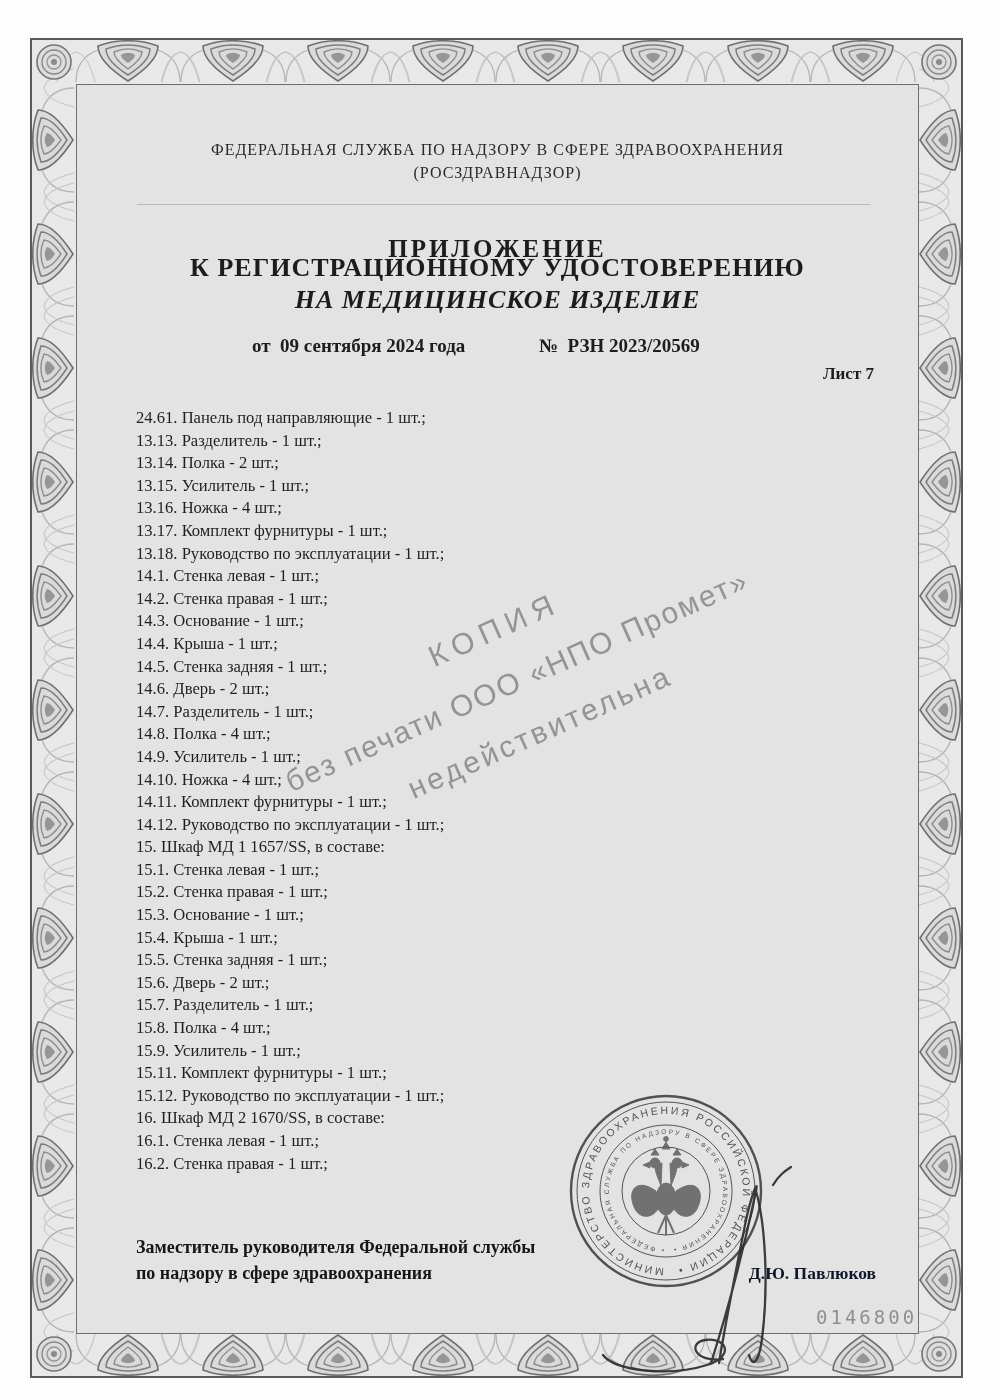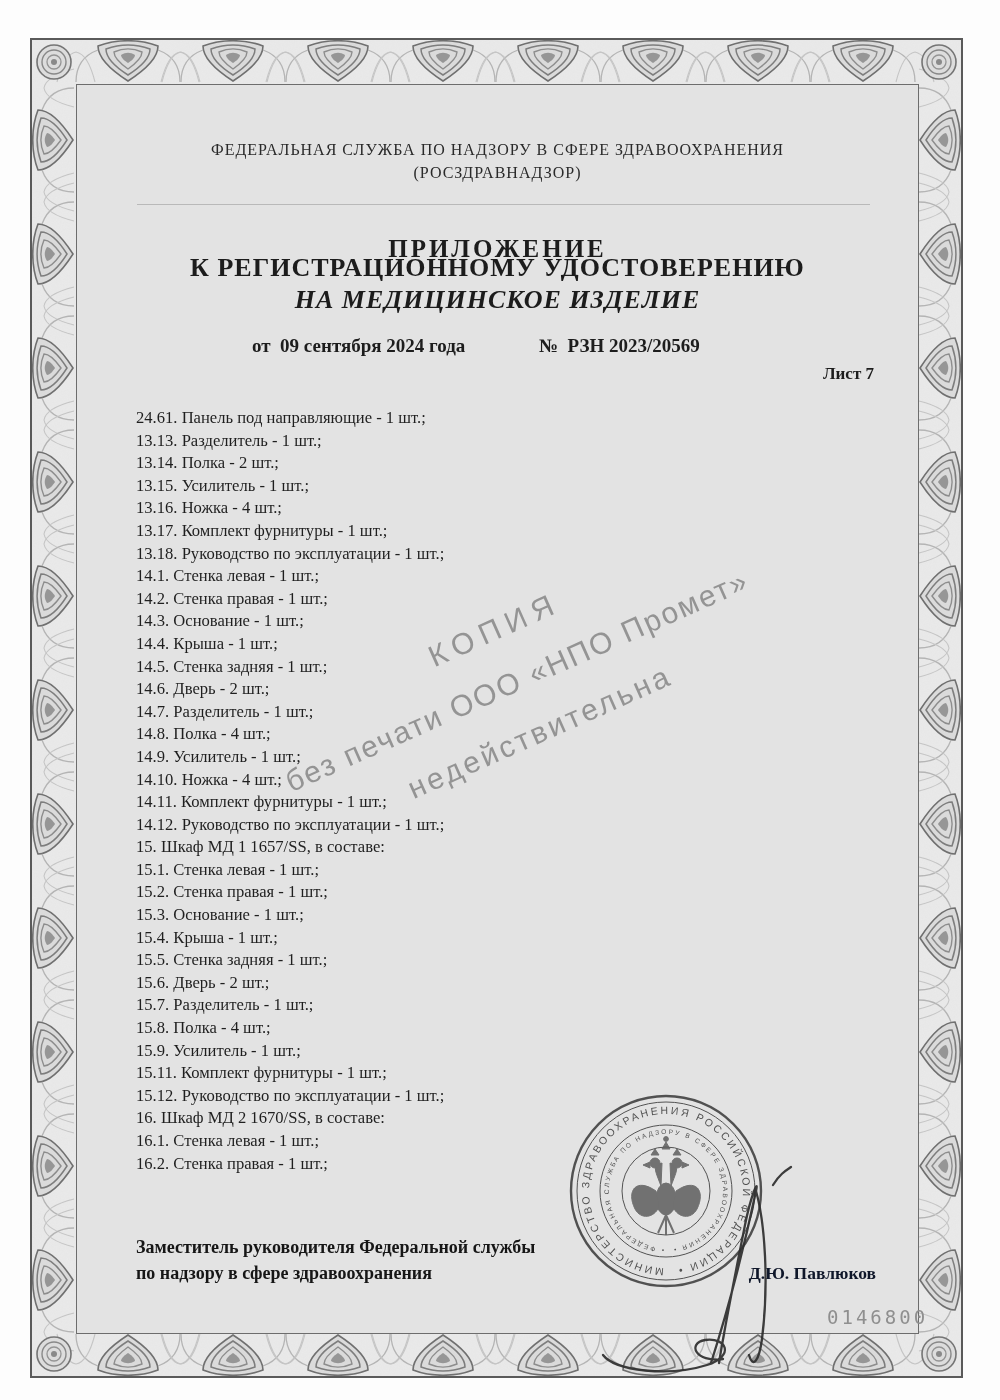--- a/index.html
+++ b/index.html
@@ -24,21 +24,21 @@
   .date-text{position:absolute;left:175px;white-space:pre;}
   .number-text{position:absolute;left:462px;white-space:pre;}
   .sheet{position:absolute;top:279px;right:44px;font-weight:bold;font-size:17px;color:#1d1d1d;}
   .list{position:absolute;left:59px;top:322px;width:640px;z-index:3;}
   .doc-line{font-size:16.6px;line-height:22.6px;white-space:pre;color:#1f1f1f;}
   .footer-pos{position:absolute;left:59px;font-weight:bold;font-size:18px;color:#161616;z-index:3;}
   .footer1{top:1152px;}
   .footer2{top:1178px;}
   .signer{position:absolute;top:1178px;right:42px;font-weight:bold;font-size:17.5px;color:#0f172a;z-index:3;}
   .serial{position:absolute;left:739px;top:1221px;font-family:"DejaVu Sans Mono","Liberation Mono",monospace;
-        font-size:19px;letter-spacing:3px;color:#8f8f8f;z-index:3;margin-left:11px;}
+        font-size:19px;letter-spacing:3px;color:#8f8f8f;z-index:3;}
   
   .watermark{position:absolute;left:130px;top:512px;width:620px;text-align:center;
         transform:rotate(-24deg);z-index:2;color:rgba(125,125,125,0.78);
         font-family:"Liberation Sans","DejaVu Sans",sans-serif;}
   .watermark div{display:block;line-height:56px;font-size:30px;}
   .wm1{letter-spacing:7px;}
   .wm2{letter-spacing:2px;}
   .wm3{letter-spacing:3px;}
   
   .seal-svg{position:absolute;left:489px;top:1006px;width:200px;height:200px;z-index:4;opacity:.88;}

